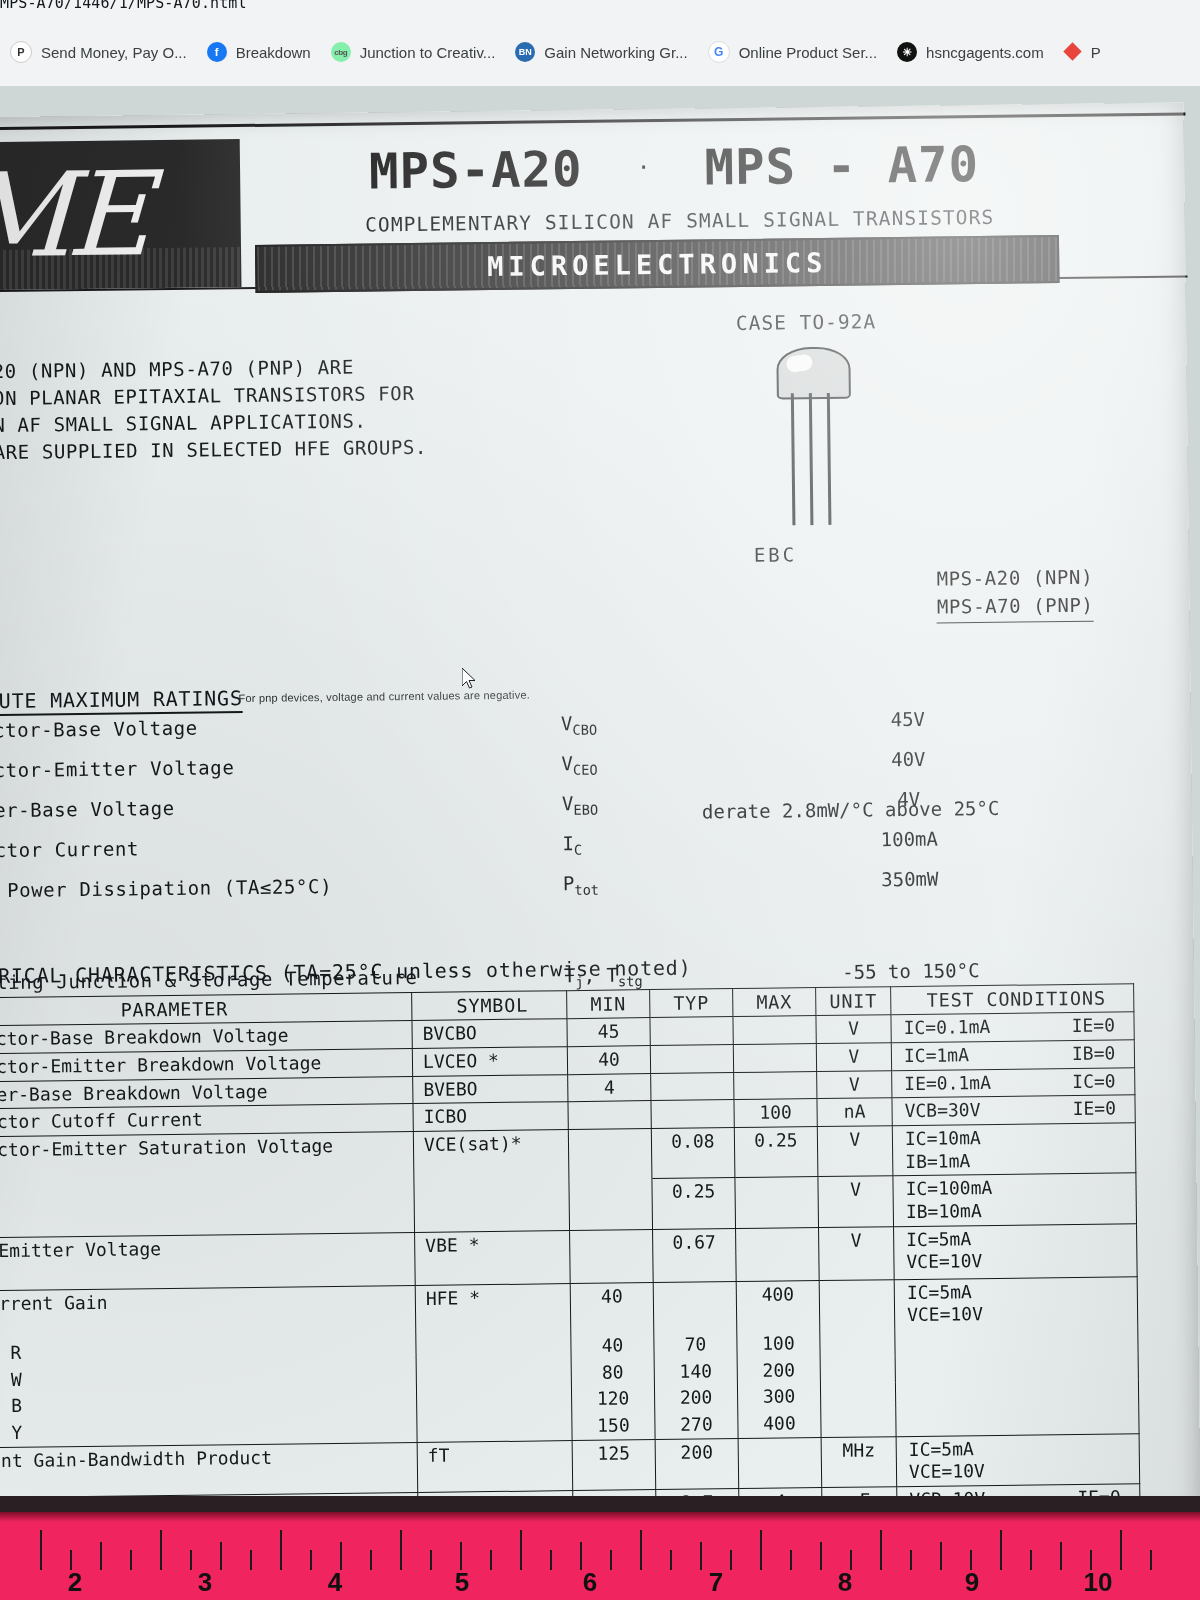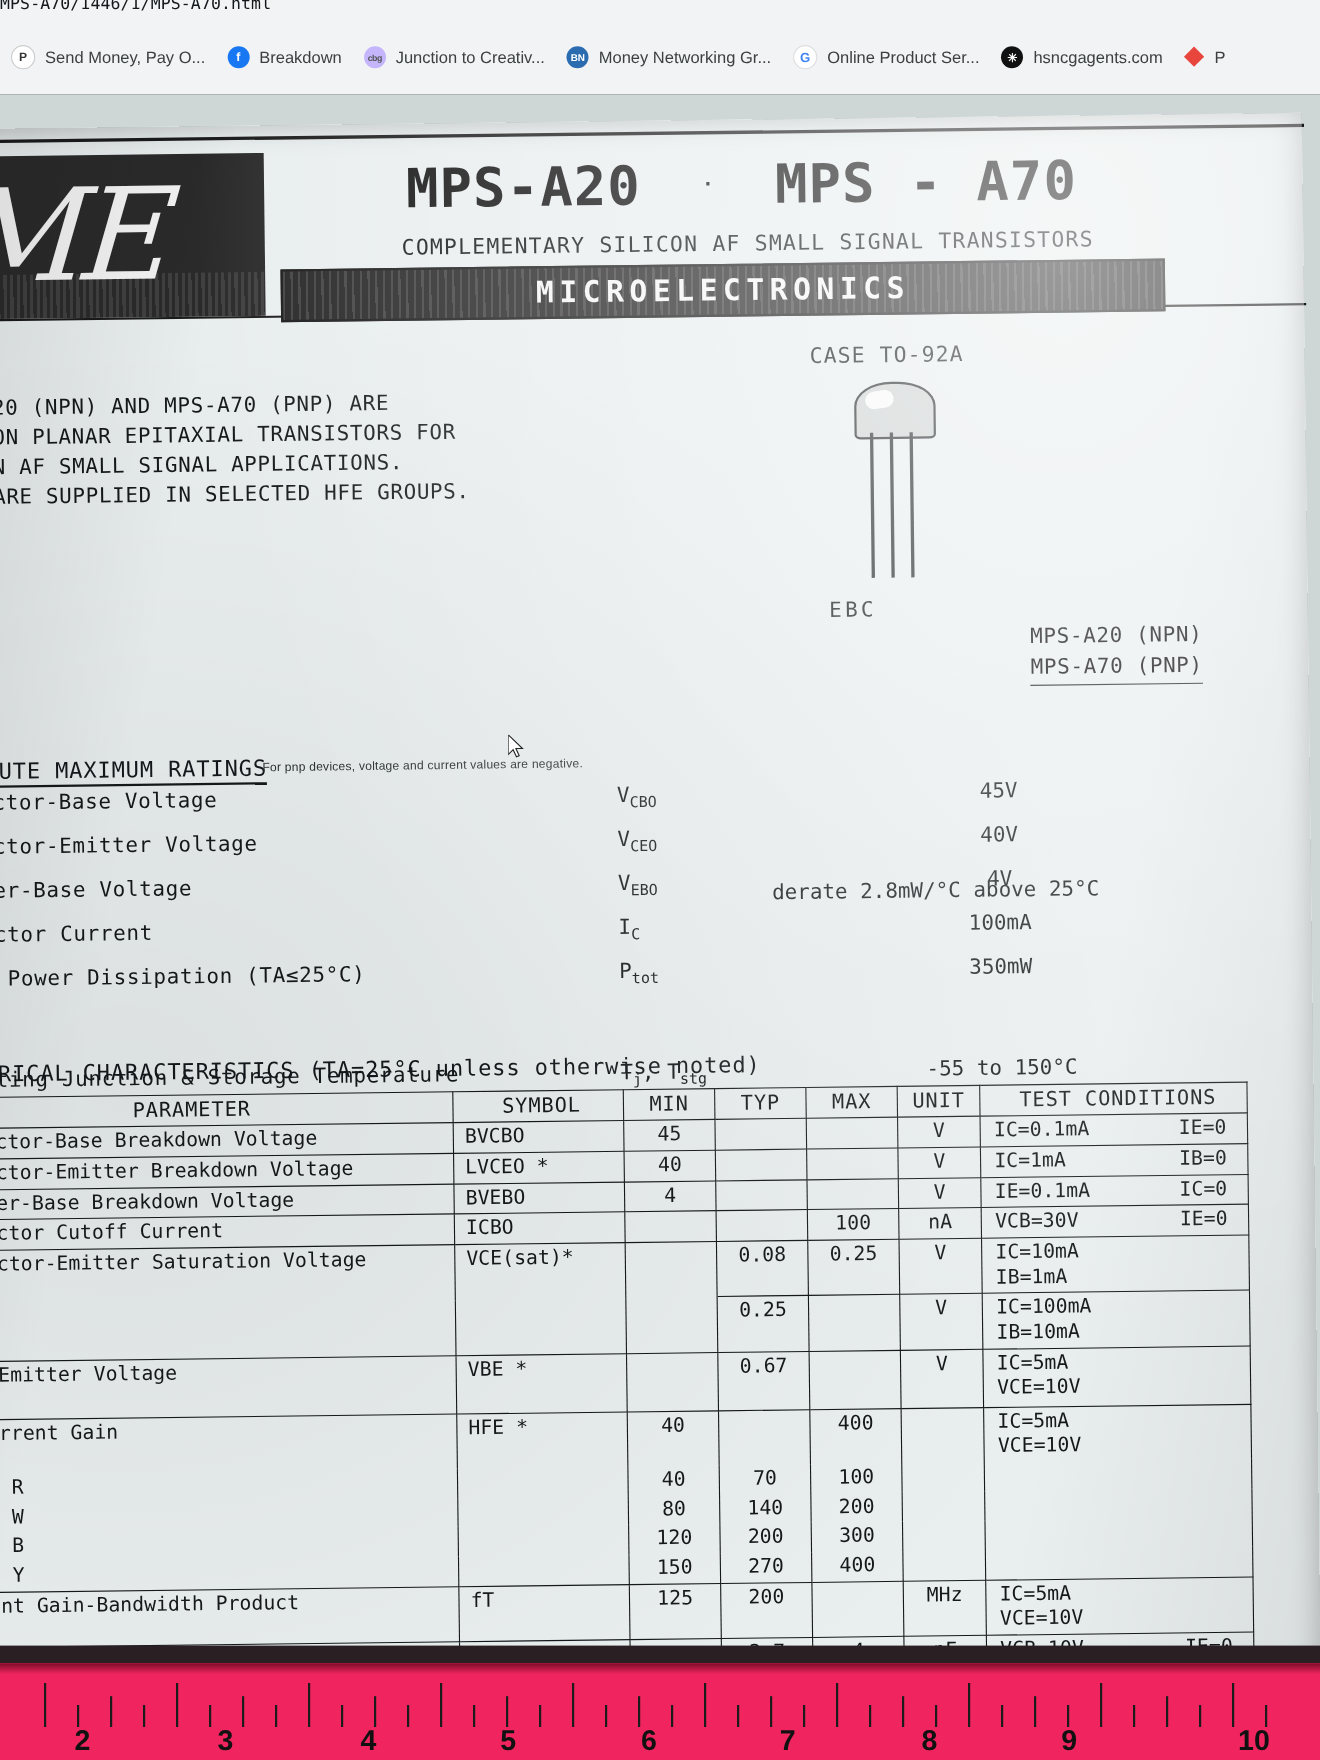--- a/index.html
+++ b/index.html
@@ -62,21 +62,21 @@
     border-radius: 50%;
     display: inline-flex;
     align-items: center;
     justify-content: center;
     font-size: 11px;
     color: #fff;
     font-weight: bold;
     flex: 0 0 auto;
   }
   .ico-fb { background: #1877f2; }
-  .ico-creative { background: #c4b5fd; color:#555; font-size:8px; letter-spacing:-0.5px;}
+  .ico-creative { background: #86efac; color:#555; font-size:8px; letter-spacing:-0.5px;}
   .ico-net { background: #2b6cb0; font-size:9px; }
   .ico-g { background: #ffffff; color:#4285f4; font-size:12px; border:1px solid #ddd;}
   .ico-hsnc { background: #111; }
   .ico-diamond {
     background: transparent;
     width: 18px; height: 18px;
     position: relative;
   }
   .ico-diamond::before {
     content: "";
@@ -430,21 +430,21 @@
     <div class="bm">
       <span class="bm-ico ico-fb">f</span>
       <span>Breakdown</span>
     </div>
     <div class="bm">
       <span class="bm-ico ico-creative">cbg</span>
       <span>Junction to Creativ...</span>
     </div>
     <div class="bm">
       <span class="bm-ico ico-net">BN</span>
-      <span>Money Networking Gr...</span>
+      <span>Gain Networking Gr...</span>
     </div>
     <div class="bm">
       <span class="bm-ico ico-g">G</span>
       <span>Online Product Ser...</span>
     </div>
     <div class="bm">
       <span class="bm-ico ico-hsnc">☀</span>
       <span>hsncgagents.com</span>
     </div>
     <div class="bm">
@@ -723,14 +723,14 @@
   <div class="tick" style="left:1150px; height:20px"></div>
 
   <div class="rnum" style="left:75px">2</div>
   <div class="rnum" style="left:205px">3</div>
   <div class="rnum" style="left:335px">4</div>
   <div class="rnum" style="left:462px">5</div>
   <div class="rnum" style="left:590px">6</div>
   <div class="rnum" style="left:716px">7</div>
   <div class="rnum" style="left:845px">8</div>
   <div class="rnum" style="left:972px">9</div>
-  <div class="rnum" style="left:1140px">10</div>
+  <div class="rnum" style="left:1098px">10</div>
 </div>
 
 </body></html>

